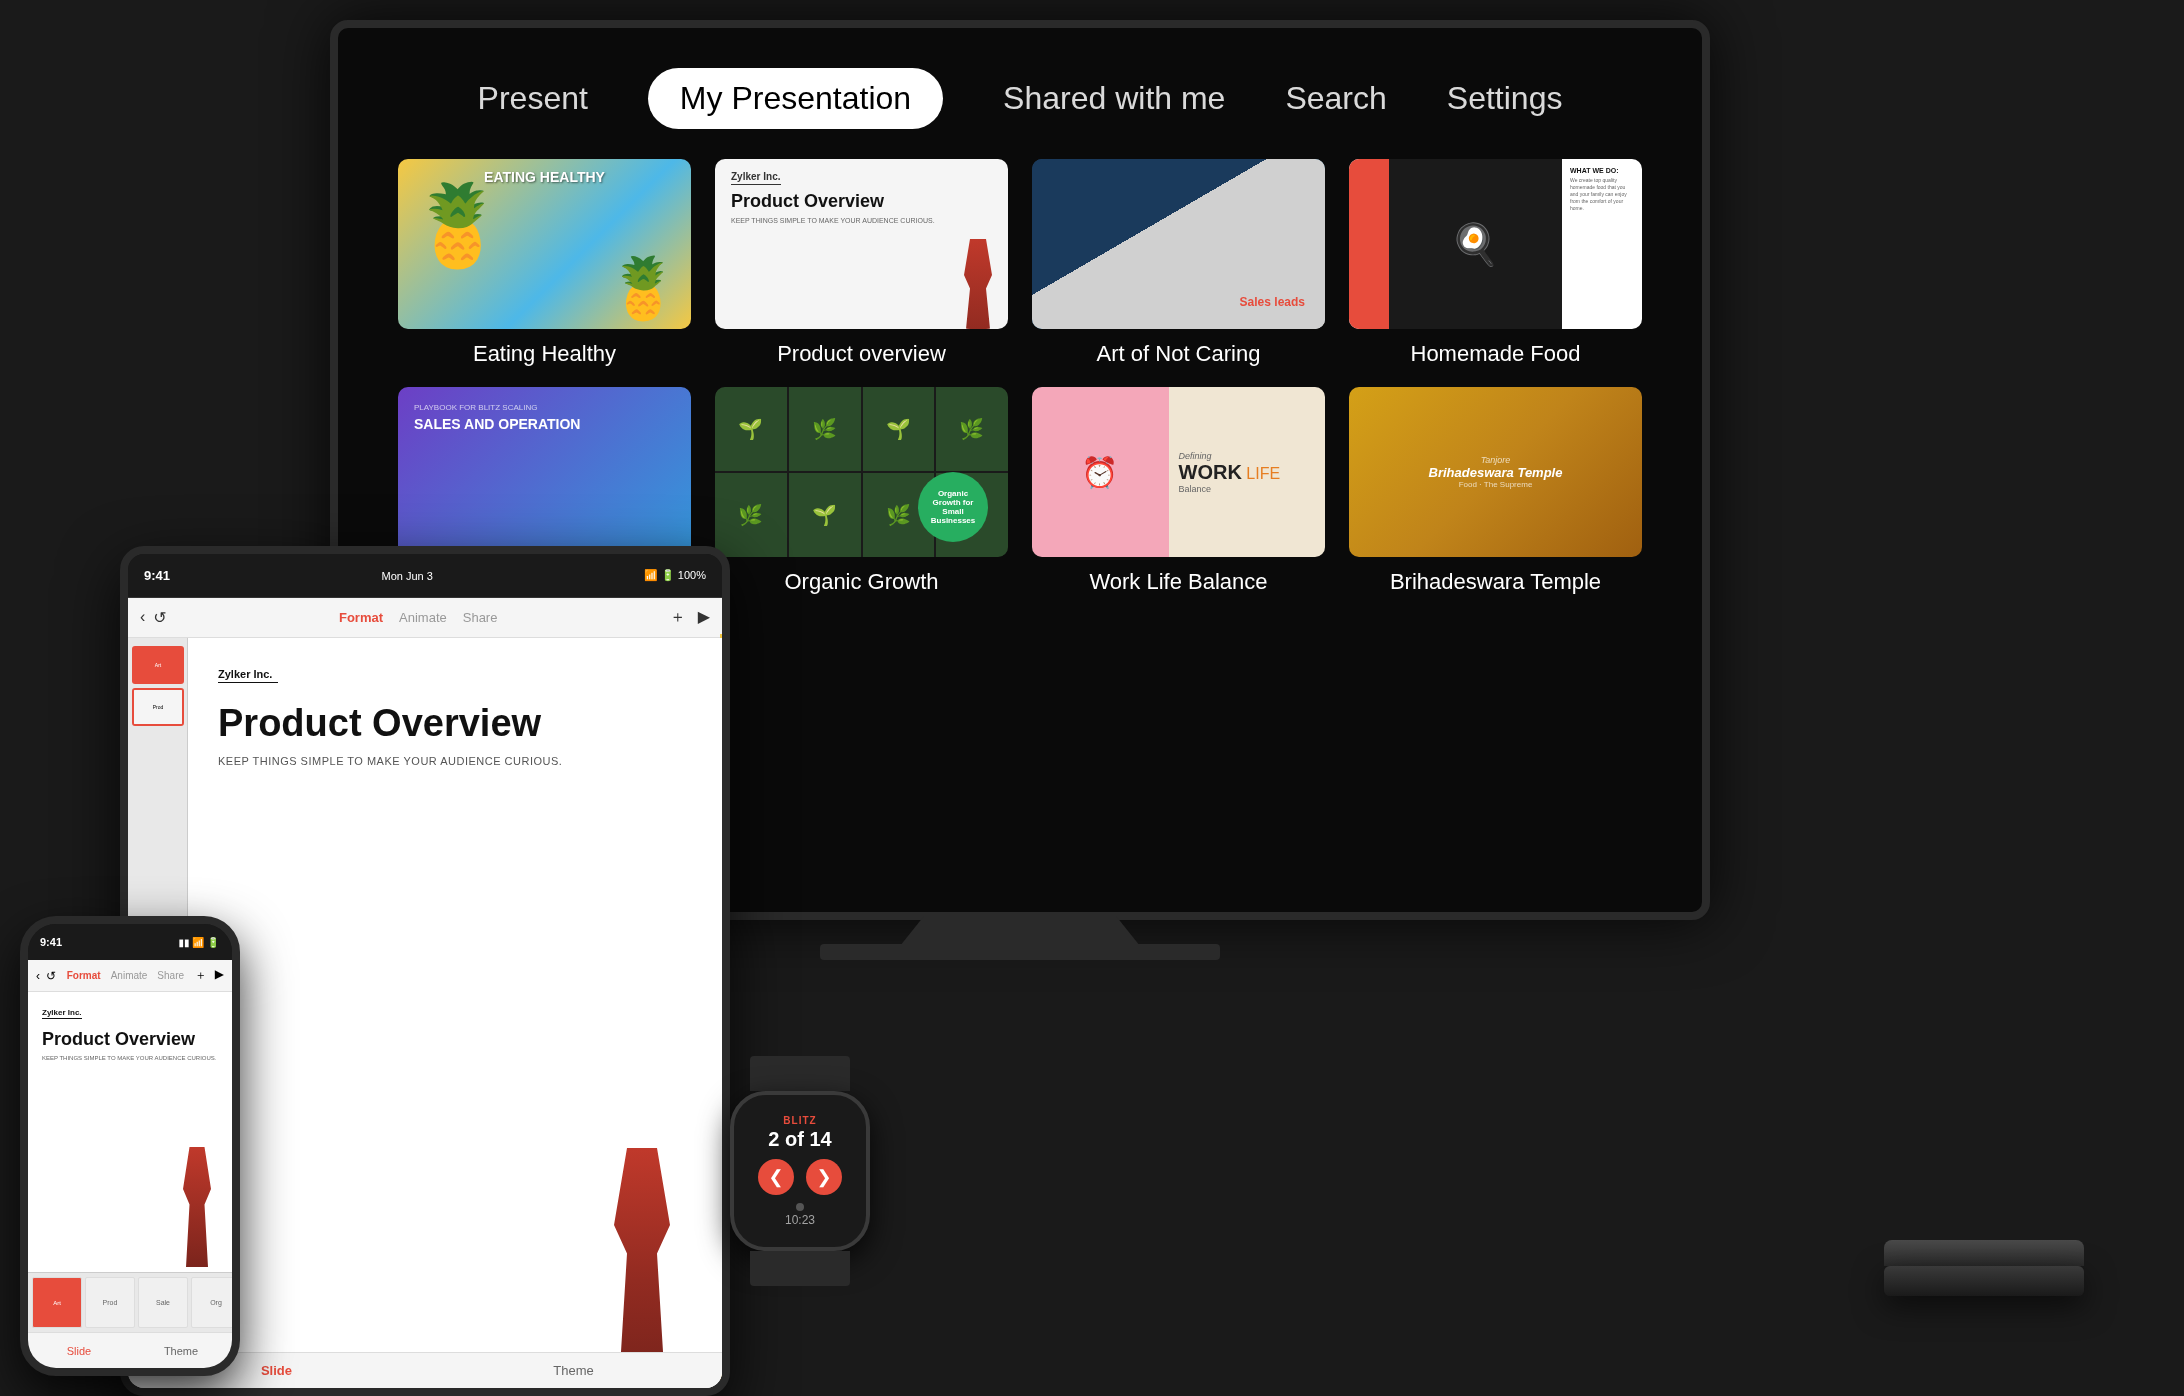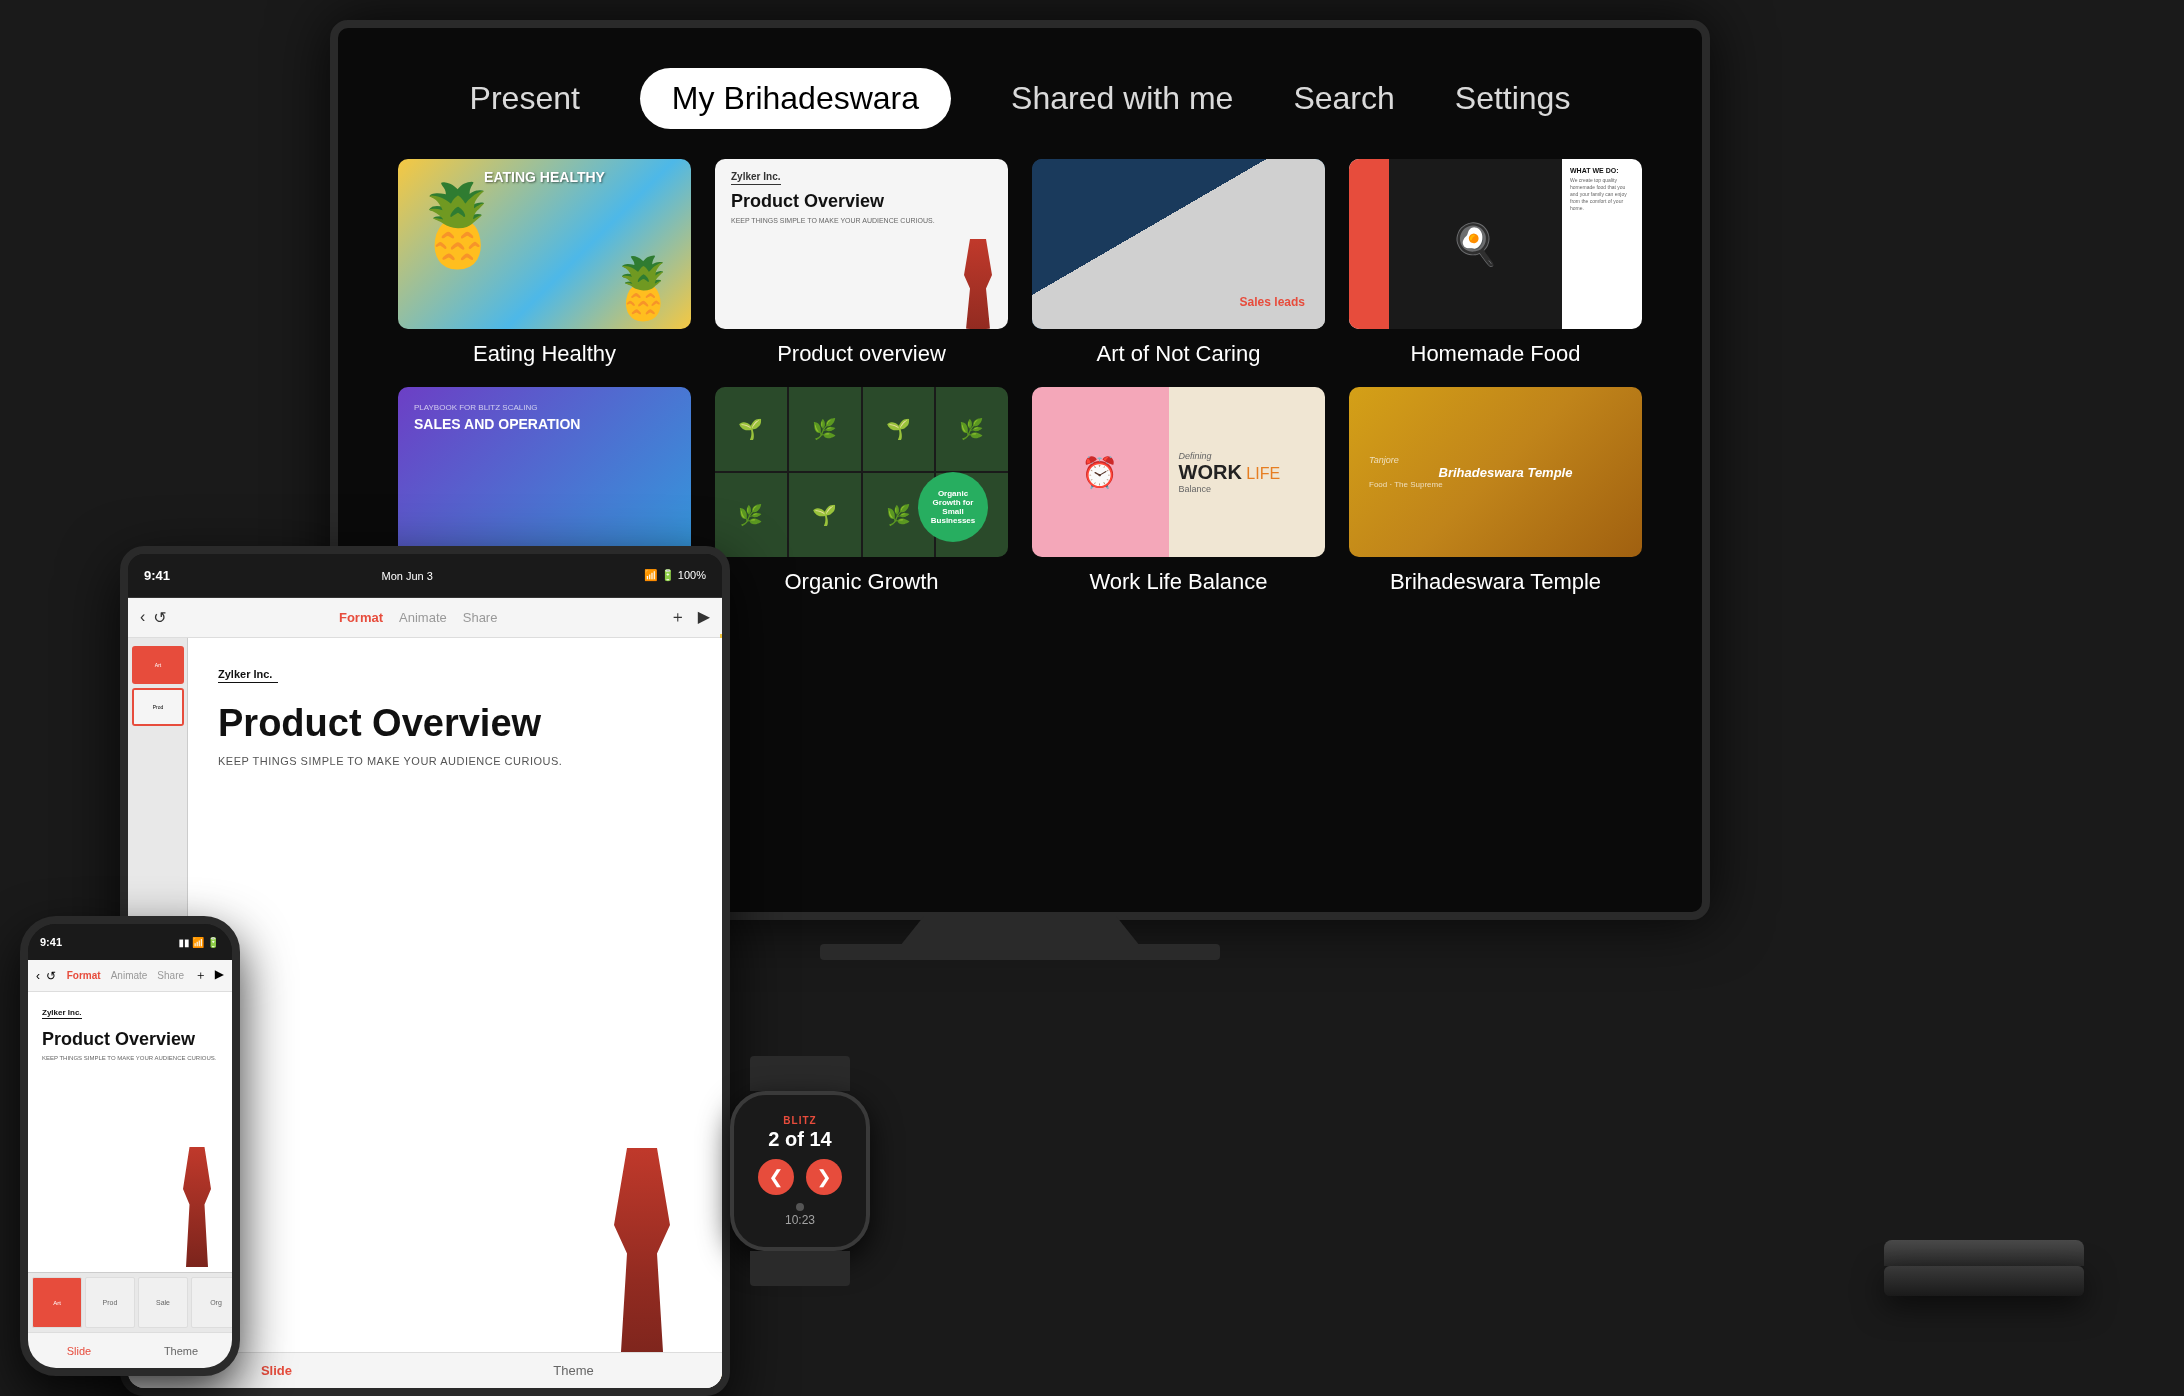--- a/index.html
+++ b/index.html
@@ -325,23 +325,23 @@
     .worklife-balance {
       font-size: 9px;
       color: #666;
     }
 
     
     .thumb-temple {
       background: linear-gradient(135deg, #d4a017, #c0841a, #a06010);
       display: flex;
       flex-direction: column;
-      justify-content: center;
-      position: relative;
-      padding-left: 20px;
+      align-items: center;
+      justify-content: center;
+      position: relative;
     }
     .temple-title {
       color: rgba(255,255,255,0.7);
       font-size: 9px;
       font-style: italic;
     }
     .temple-name {
       color: #fff;
       font-size: 13px;
       font-weight: 600;
@@ -771,21 +771,21 @@
       margin-top: 20px;
     }
   </style>
 </head>
 <body>
 
 <div class="tv-screen">
 
   <nav class="tv-nav">
     <span class="tv-nav-item">Present</span>
-    <span class="tv-nav-item active">My Brihadeswara</span>
+    <span class="tv-nav-item active">My Presentation</span>
     <span class="tv-nav-item">Shared with me</span>
     <span class="tv-nav-item">Search</span>
     <span class="tv-nav-item">Settings</span>
   </nav>
 
   <div class="tv-grid">
 
     <div class="tv-card">
       <div class="tv-card-thumb thumb-eating">
         <span class="eating-text">EATING HEALTHY</span>

